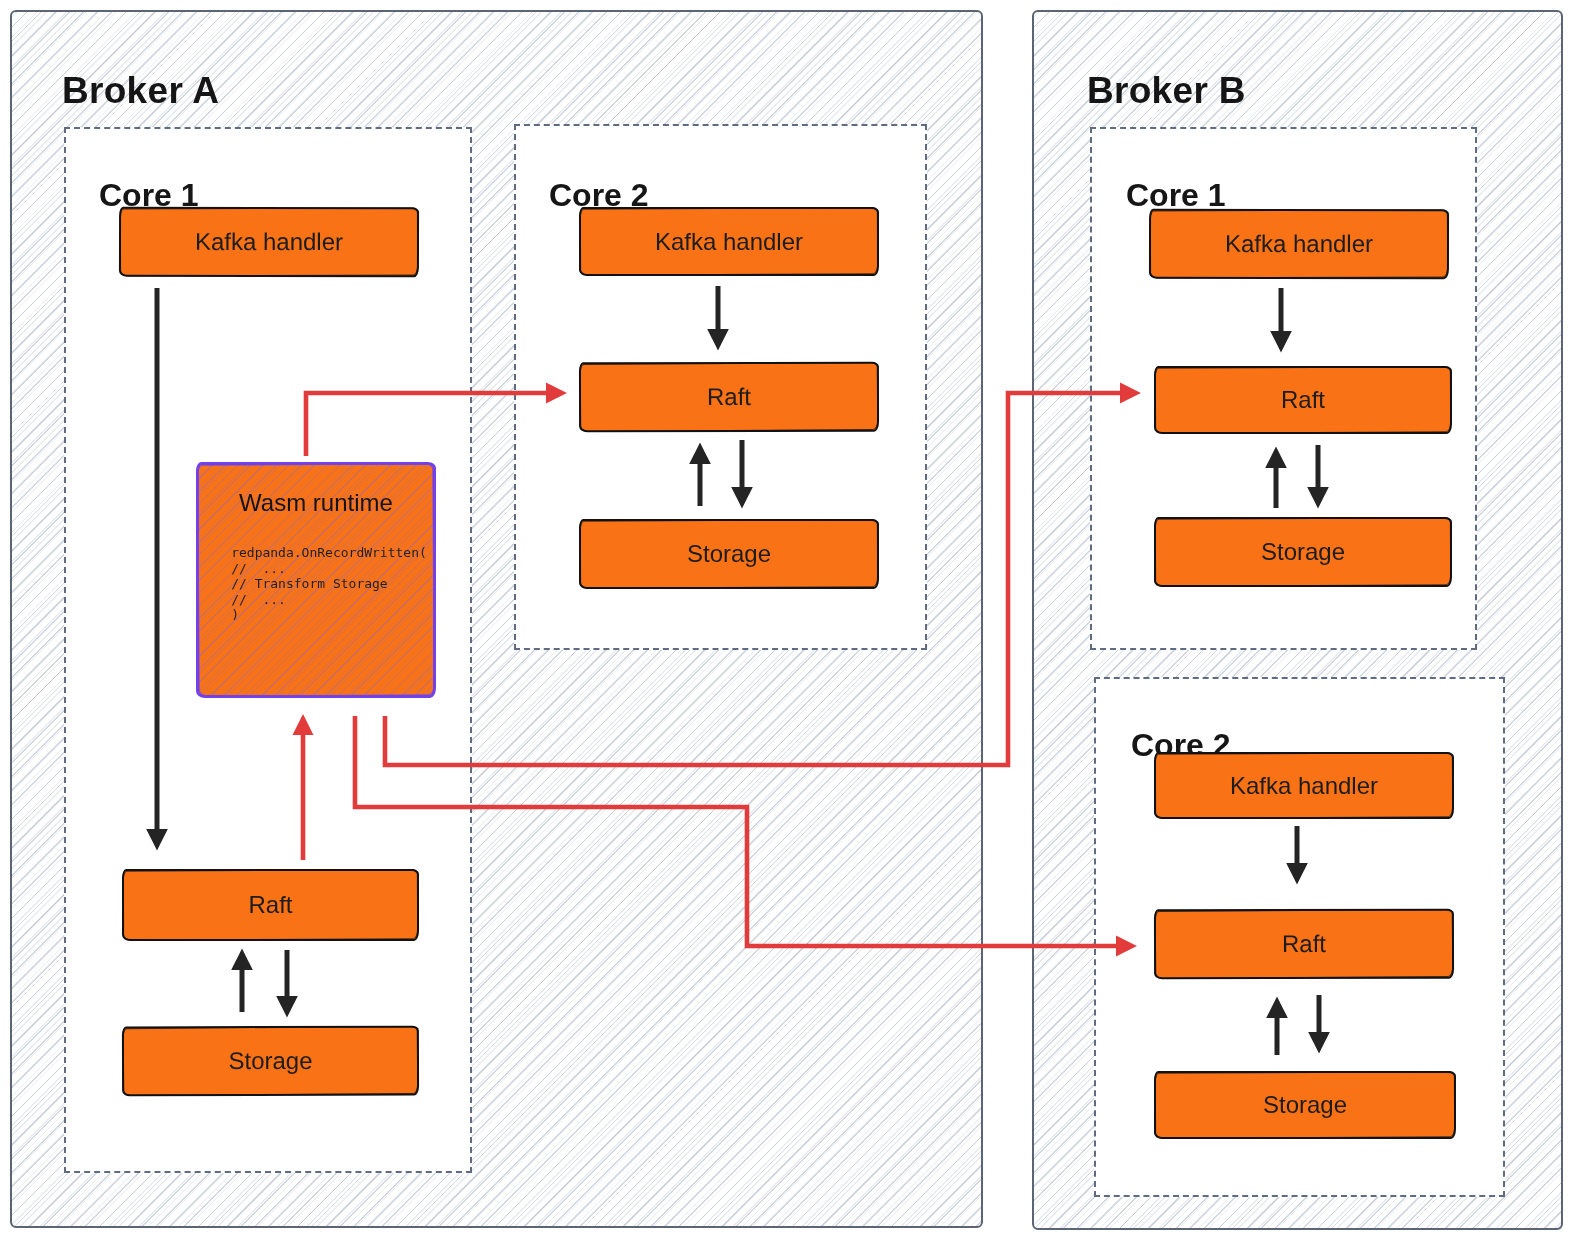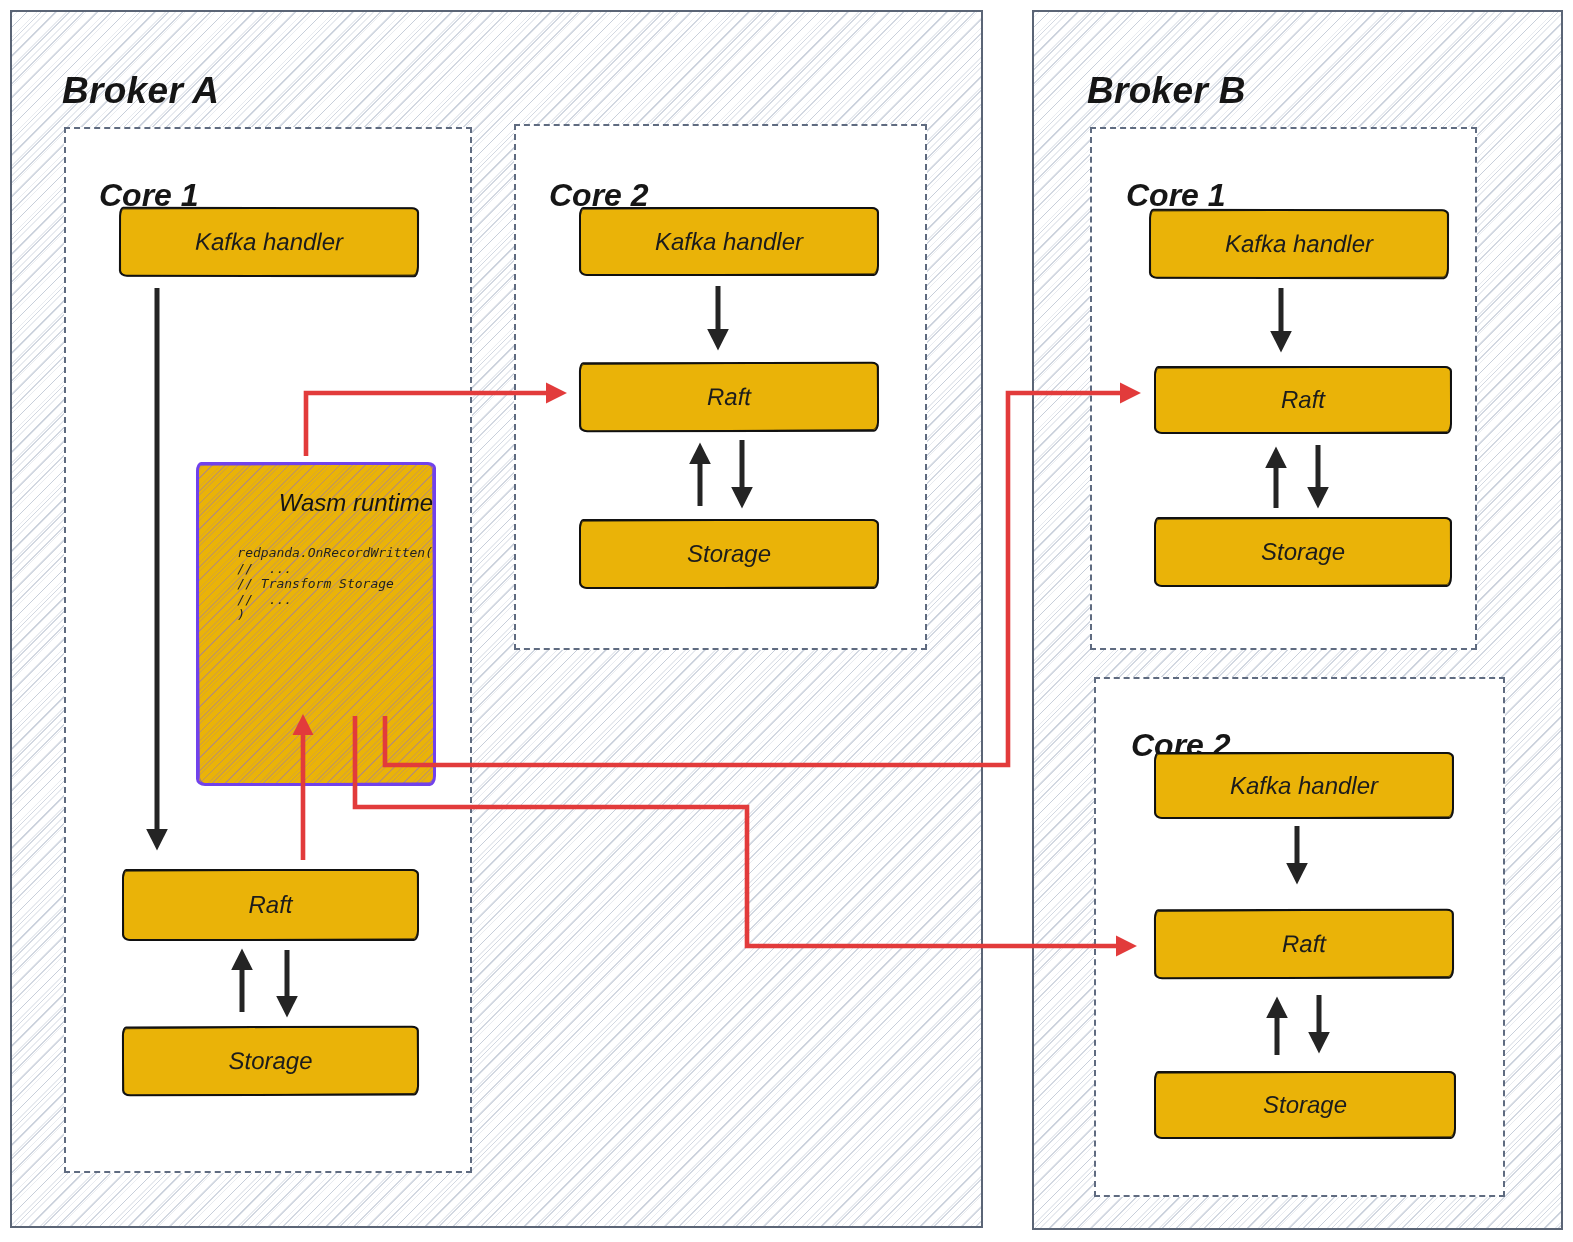--- a/index.html
+++ b/index.html
@@ -11,26 +11,25 @@
   }
   html,body{margin:0;padding:0;background:#fff;}
   .canvas{
     position:relative;width:1573px;height:1242px;overflow:hidden;
     background:#fff;color:var(--ink);
     font-family:"Liberation Sans",sans-serif;
   }
   
   .broker{
     position:absolute;box-sizing:border-box;
-    border:2.2px solid var(--frame);border-radius:0;
+    border:2.2px solid var(--frame);border-radius:6px;
     background-color:#fff;
     background-image:
       repeating-linear-gradient(135deg, rgba(167,178,196,.50) 0 1.2px, transparent 1.2px 10px),
       repeating-linear-gradient(135deg, rgba(167,178,196,.26) 3px 4px, transparent 4px 10px);
-    font-style: italic;
   }
   .broker-a{left:10px;top:10px;width:973px;height:1218px;}
   .broker-b{left:1032px;top:10px;width:531px;height:1220px;}
   .broker-title{
     position:absolute;font-size:37px;line-height:1.1;color:#151515;
     letter-spacing:.3px;white-space:nowrap;
   }
   .broker-a .broker-title{left:50px;top:34px;}
   .broker-b .broker-title{left:53px;top:34px;text-align:center;}
   
@@ -42,21 +41,21 @@
   .core-a2{left:502px;top:112px;width:413px;height:526px;}
   .core-b1{left:56px;top:115px;width:387px;height:523px;}
   .core-b2{left:60px;top:665px;width:411px;height:520px;}
   .core-title{position:absolute;font-size:32px;color:#161616;white-space:nowrap;}
   .core-a1 .core-title{left:33px;top:21px;}
   .core-a2 .core-title{left:33px;top:24px;}
   .core-b1 .core-title{left:34px;top:21px;}
   .core-b2 .core-title{left:35px;top:21px;}
   
   .node{
-    position:absolute;box-sizing:border-box;background:#eab308;
+    position:absolute;box-sizing:border-box;background:#f97316;
     border:2.6px solid #131313;
     border-radius:4px 7px 5px 8px / 9px 5px 10px 6px;
     display:flex;align-items:center;justify-content:center;
     font-size:24px;color:#1c1c1c;
   }
   .node::after{
     content:"";position:absolute;inset:-1px;pointer-events:none;
     border:1.5px solid rgba(15,15,15,.72);
     border-radius:inherit;transform:rotate(-.3deg);
   }
@@ -67,24 +66,24 @@
   .raft-a2{left:63px;top:236px;width:300px;height:70px;transform:rotate(-.1deg);}
   .storage-a2{left:63px;top:393px;width:300px;height:70px;}
   .kafka-b1{left:57px;top:80px;width:300px;height:70px;transform:rotate(.1deg);}
   .raft-b1{left:62px;top:237px;width:298px;height:68px;}
   .storage-b1{left:62px;top:388px;width:298px;height:70px;}
   .kafka-b2{left:58px;top:73px;width:300px;height:67px;}
   .raft-b2{left:58px;top:230px;width:300px;height:70px;transform:rotate(-.12deg);}
   .storage-b2{left:58px;top:392px;width:302px;height:68px;}
   
   .wasm{
-    left:130px;top:333px;width:240px;height:324px;
+    left:130px;top:333px;width:240px;height:236px;
     border:3px solid var(--purple);
     border-radius:5px 8px 6px 9px / 9px 6px 10px 7px;
-    flex-direction:column;align-items:flex-end;justify-content:flex-start;
+    flex-direction:column;align-items:center;justify-content:flex-start;
     background-image:
       repeating-linear-gradient(135deg, rgba(124,100,235,.30) 0 1.2px, transparent 1.2px 9px),
       repeating-linear-gradient(135deg, rgba(124,100,235,.16) 3px 4px, transparent 4px 9px);
   }
   .wasm::after{
     border:1.6px solid rgba(113,66,236,.8);
     transform:rotate(-.4deg);
   }
   .wasm-title{text-align:center;font-size:24px;margin-top:24px;color:#141414;}
   .wasm-code{

